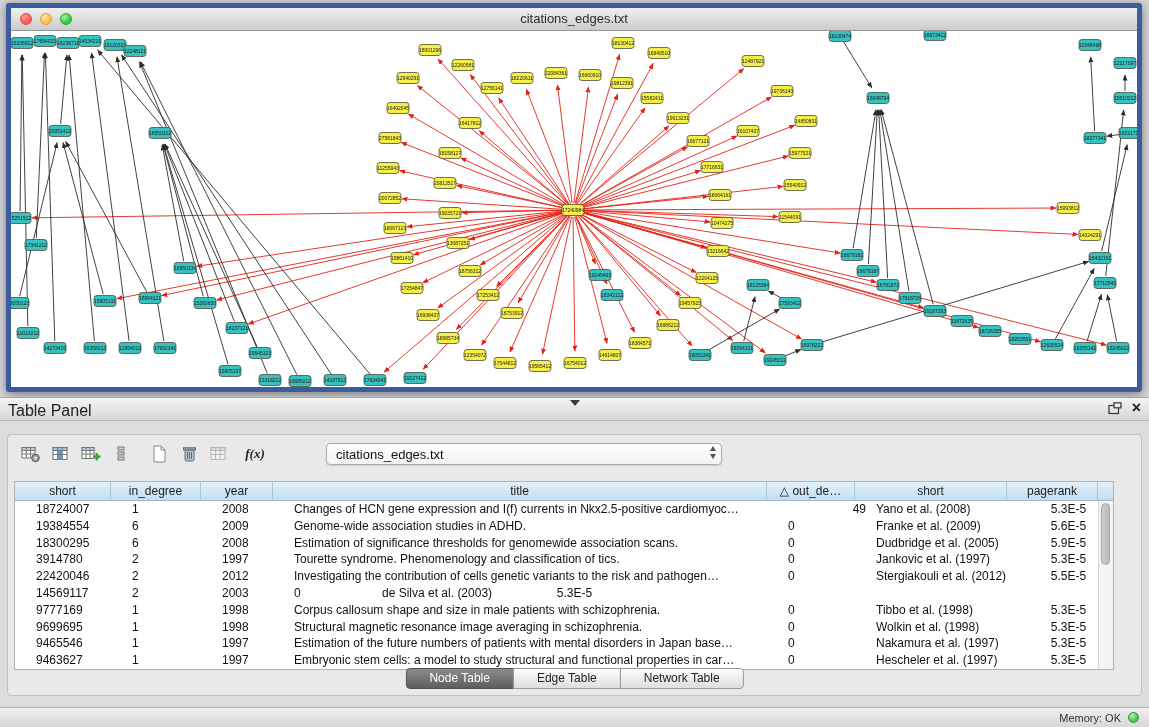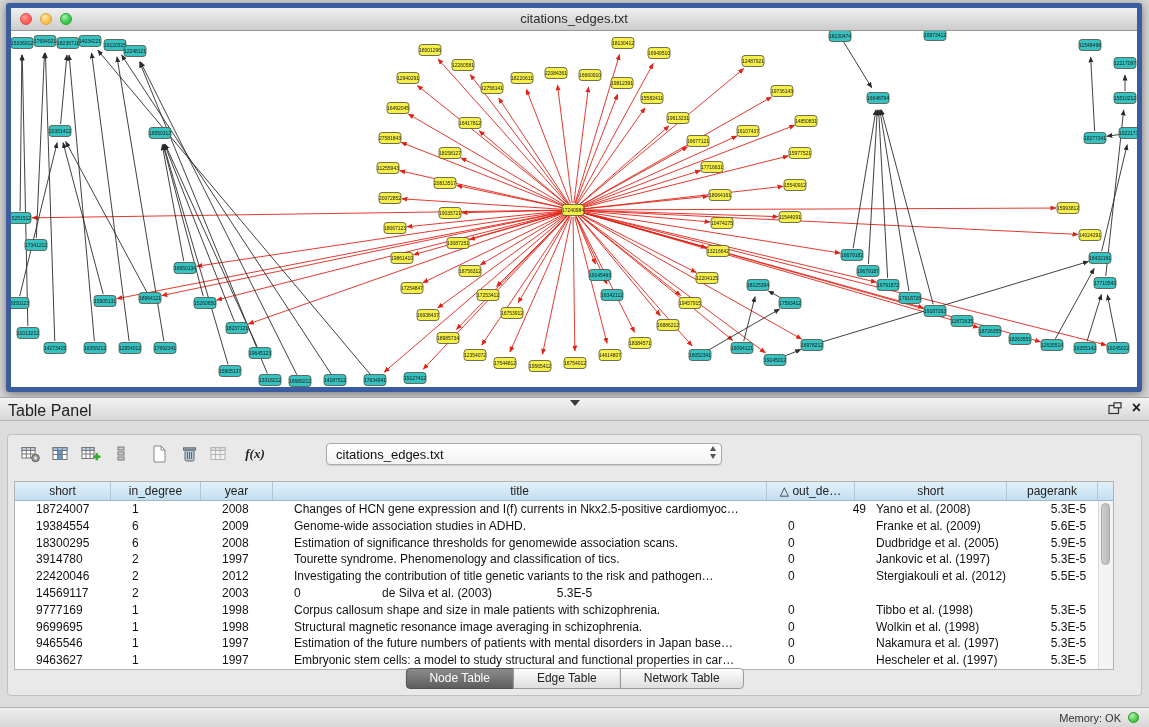--- a/index.html
+++ b/index.html
@@ -828,21 +828,21 @@
             <div class="td" style="width: 72px;">1997</div>
             <div class="td" style="width: 494px;">Tourette syndrome. Phenomenology and classification of tics.</div>
             <div class="td" style="width: 88px;">0</div>
             <div class="td" style="width: 152px;">Jankovic et al. (1997)</div>
             <div class="td cen" style="width: 91px;">5.3E-5</div>
           </div>
           <div class="tr">
             <div class="td" style="width: 96px;">22420046</div>
             <div class="td" style="width: 90px;">2</div>
             <div class="td" style="width: 72px;">2012</div>
-            <div class="td" style="width: 494px;">Investigating the contribution of title genetic variants to the risk and pathogen…</div>
+            <div class="td" style="width: 494px;">Investigating the contribution of cells genetic variants to the risk and pathogen…</div>
             <div class="td" style="width: 88px;">0</div>
             <div class="td" style="width: 152px;">Stergiakouli et al. (2012)</div>
             <div class="td cen" style="width: 91px;">5.5E-5</div>
           </div>
           <div class="tr">
             <div class="td" style="width: 96px;">14569117</div>
             <div class="td" style="width: 90px;">2</div>
             <div class="td" style="width: 72px;">2003</div>
             <div class="td" style="width: 88px;">0</div>
             <div class="td" style="width: 152px;">de Silva et al. (2003)</div>

